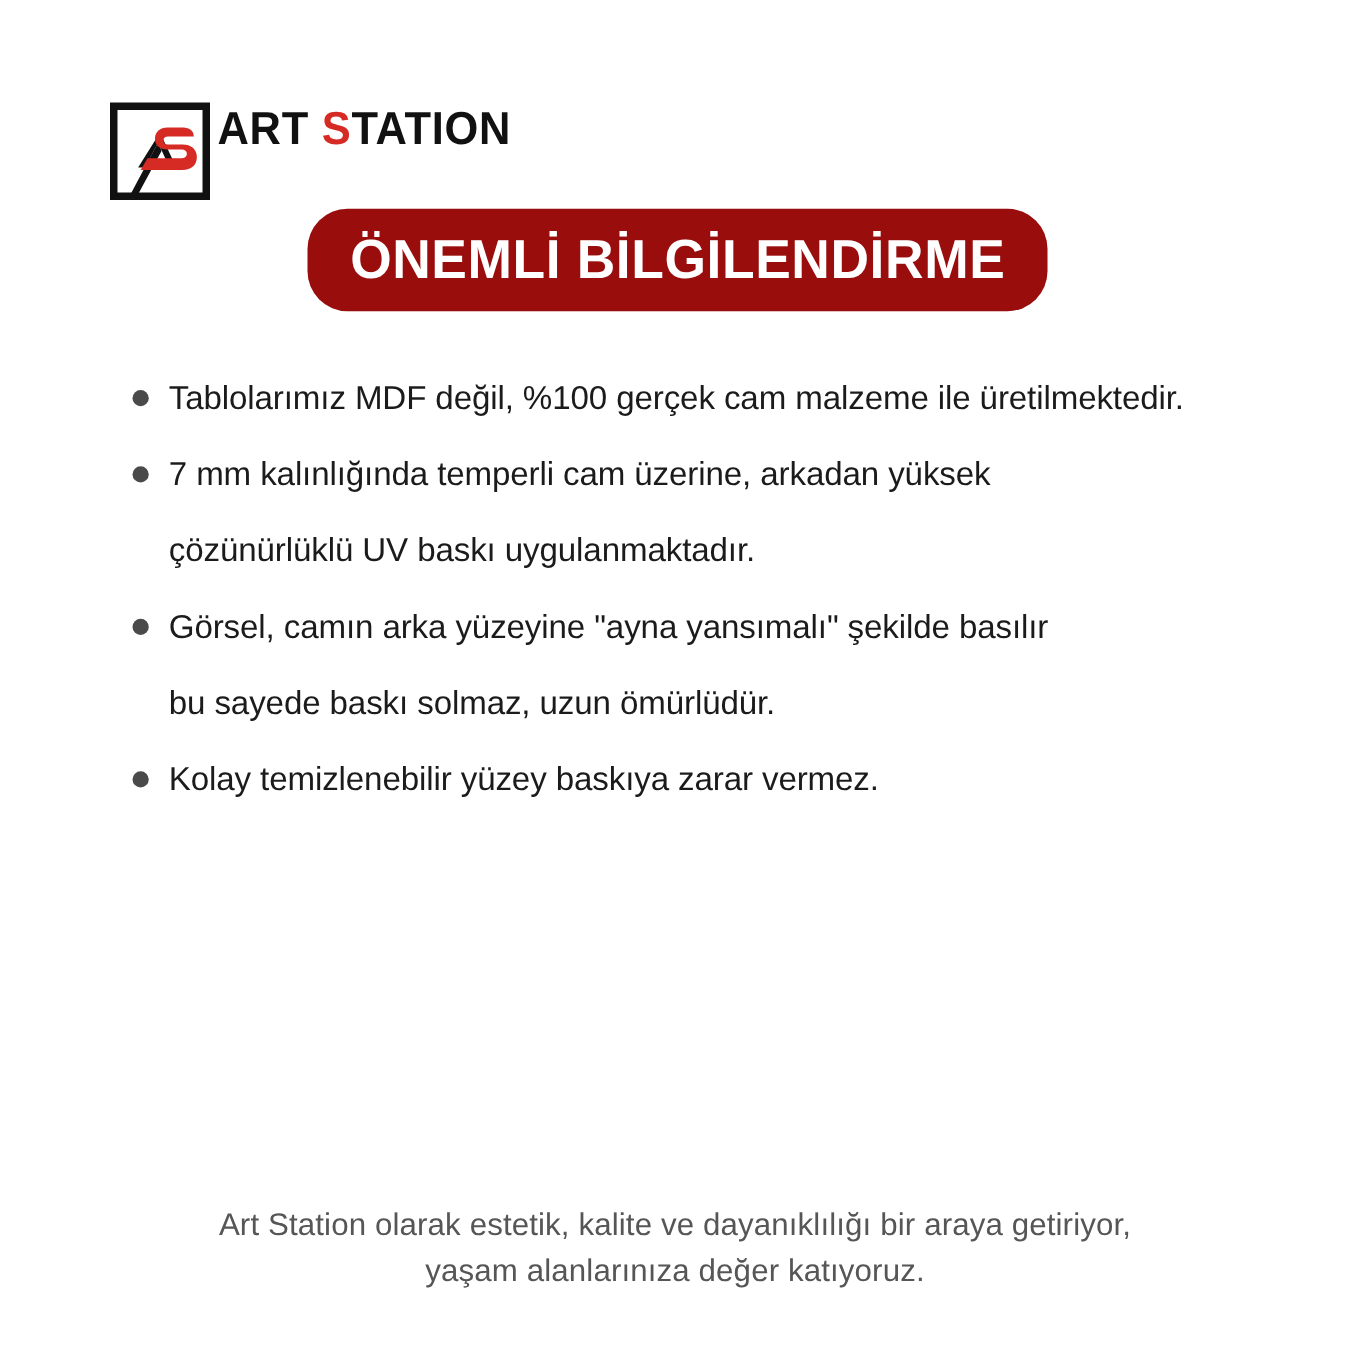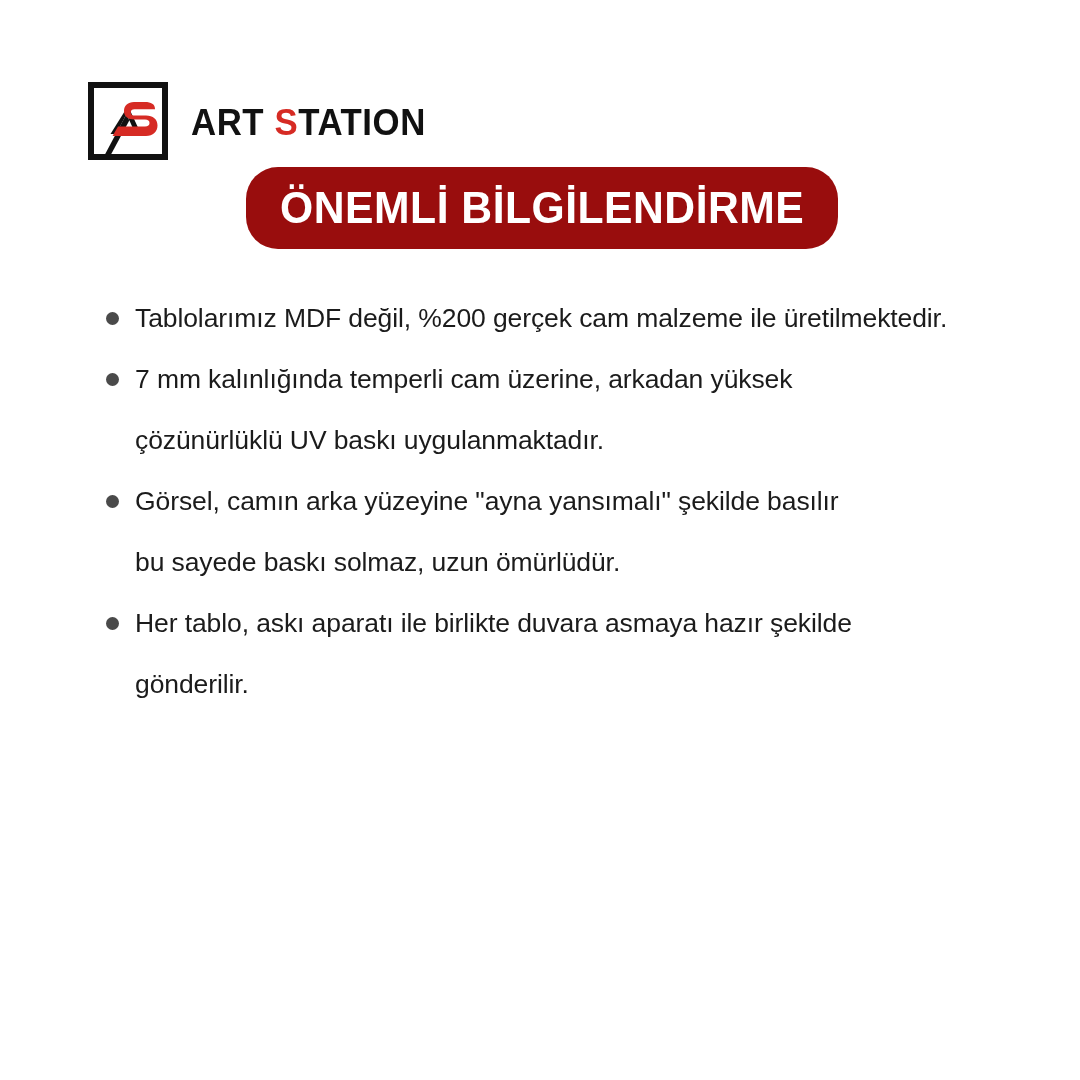--- a/index.html
+++ b/index.html
@@ -22,22 +22,21 @@
     background: #ffffff;
     box-sizing: border-box;
   }
 
   
   .brand {
     position: absolute;
     left: 88px;
     top: 82px;
     display: flex;
-    align-items: center;
-    gap: 17px;
+    align-items: flex-start;
   }
 
   .logo-mark {
     position: relative;
     width: 86px;
     height: 78px;
     flex: 0 0 auto;
   }
   .logo-mark svg {
     display: block;
@@ -158,23 +157,24 @@
       </svg>
     </div>
     <div class="brand-name"><span>ART </span><span class="accent">S</span><span>TATION</span></div>
   </div>
 
   <div class="banner">
     <span class="banner-text">ÖNEMLİ BİLGİLENDİRME</span>
   </div>
 
   <ul class="bullet-list">
-    <li class="bullet-item">Tablolarımız MDF değil, %200 gerçek cam malzeme ile üretilmektedir.</li>
+    <li class="bullet-item">Tablolarımız MDF değil, %100 gerçek cam malzeme ile üretilmektedir.</li>
     <li class="bullet-item">7 mm kalınlığında temperli cam üzerine, arkadan yüksek
 çözünürlüklü UV baskı uygulanmaktadır.</li>
     <li class="bullet-item">Görsel, camın arka yüzeyine "ayna yansımalı" şekilde basılır
 bu sayede baskı solmaz, uzun ömürlüdür.</li>
-    <li class="bullet-item">Her tablo, askı aparatı ile birlikte duvara asmaya hazır şekilde
-gönderilir.</li>
+    <li class="bullet-item">Kolay temizlenebilir yüzey baskıya zarar vermez.</li>
   </ul>
 
+  <div class="footer">Art Station olarak estetik, kalite ve dayanıklılığı bir araya getiriyor,
+yaşam alanlarınıza değer katıyoruz.</div>
 
 </div>
 
 </body></html>

